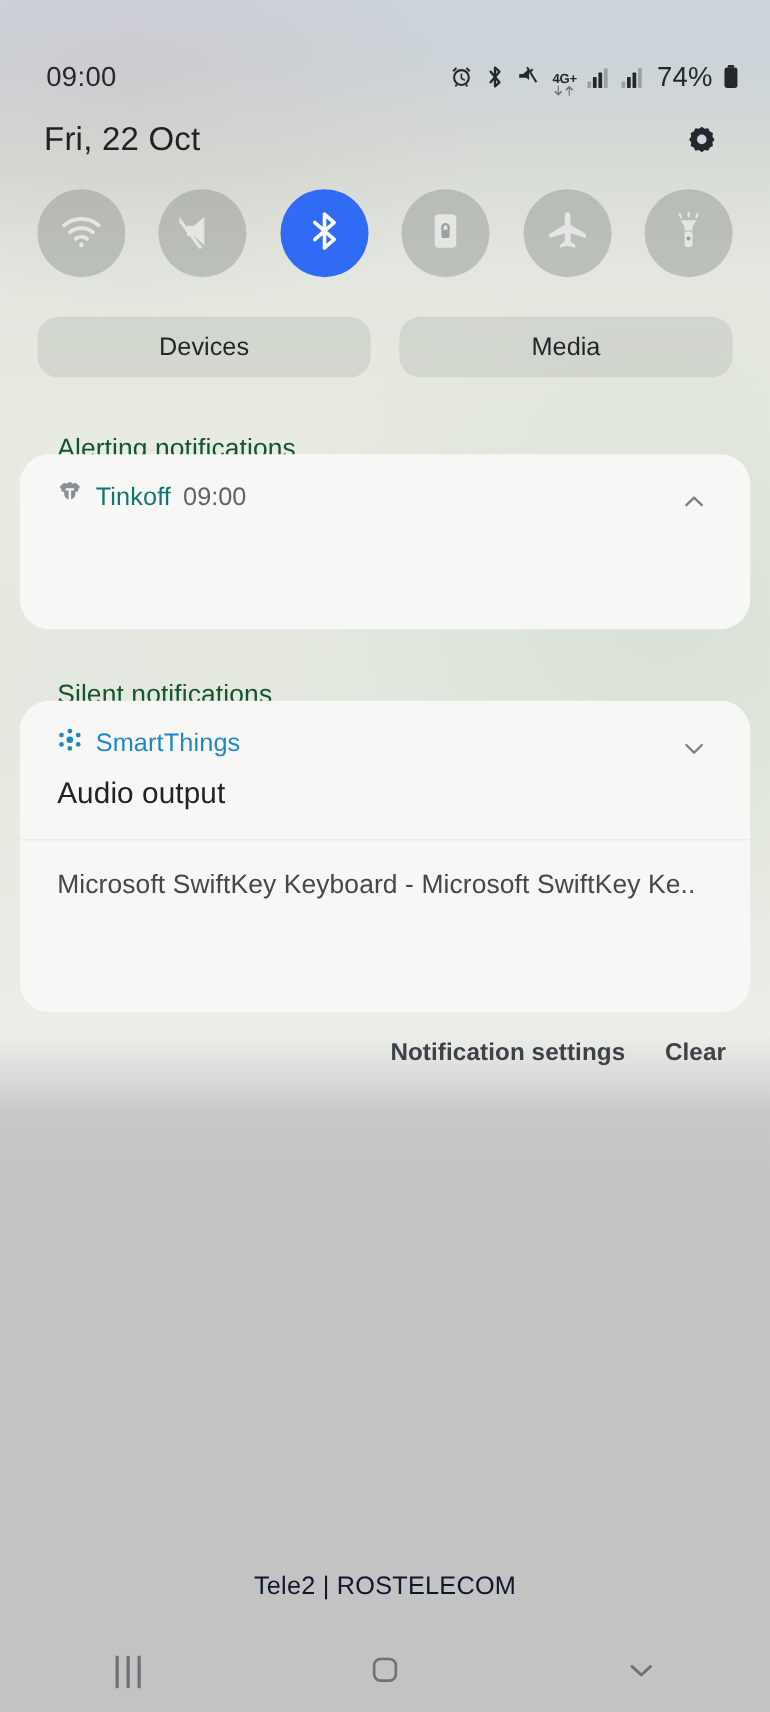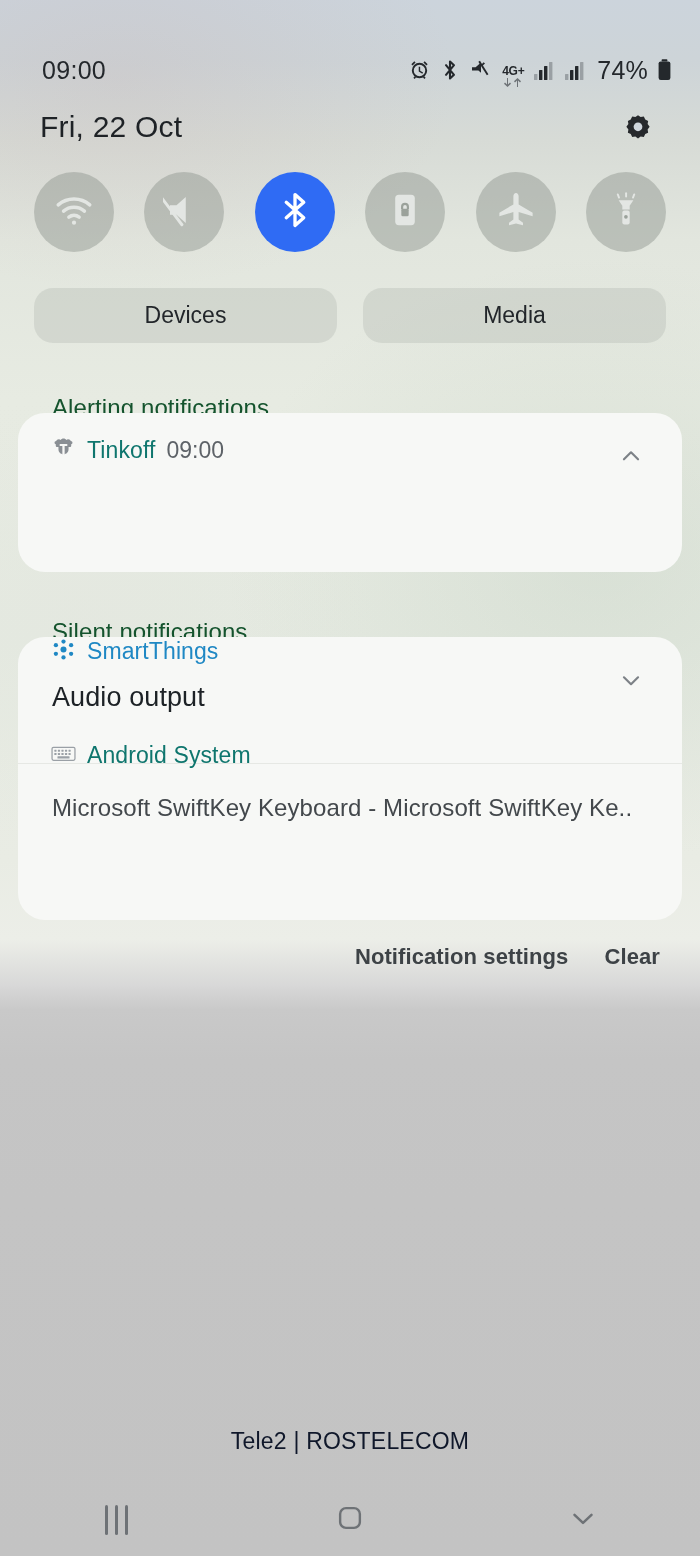--- a/index.html
+++ b/index.html
@@ -323,21 +323,21 @@
       </span>
     </div>
   </div>
 </div>
 
 <div class="sec-header" id="sec-silent">Silent notifications</div>
 
 <div class="card" id="card-silent">
 
   <div class="notif">
-    <div class="notif-head" style="">
+    <div class="notif-head" style="padding-top:23px">
       <span>
         <svg width="25" height="25" viewBox="0 0 24 24" fill="#1f88c4">
           <circle cx="12" cy="12" r="2.9"></circle>
           <circle cx="12" cy="4.4" r="2.05"></circle>
           <circle cx="12" cy="19.6" r="2.05"></circle>
           <circle cx="4.7" cy="7.9" r="2.05"></circle>
           <circle cx="19.3" cy="7.9" r="2.05"></circle>
           <circle cx="4.7" cy="16.1" r="2.05"></circle>
           <circle cx="19.3" cy="16.1" r="2.05"></circle>
         </svg>
@@ -352,39 +352,20 @@
       </span>
     </div>
     <div class="notif-body" style="padding-top:16px">
       <div class="notif-title">Audio output</div>
     </div>
   </div>
 
   <div class="divider" style="top:126px"></div>
 
   <div class="notif" style="margin-top:29px">
-    <div class="notif-head">
-      <span>
-        <svg width="25" height="19" viewBox="0 0 24 17" fill="#9aa0a6">
-          <rect x="1" y="2.5" width="22" height="12.5" rx="1.4" fill="none" stroke="#9aa0a6" stroke-width="1.2"></rect>
-          <rect x="3.2" y="4.8" width="2.1" height="2" rx=".4"></rect>
-          <rect x="6.6" y="4.8" width="2.1" height="2" rx=".4"></rect>
-          <rect x="10" y="4.8" width="2.1" height="2" rx=".4"></rect>
-          <rect x="13.4" y="4.8" width="2.1" height="2" rx=".4"></rect>
-          <rect x="16.8" y="4.8" width="2.1" height="2" rx=".4"></rect>
-          <rect x="3.2" y="8" width="2.1" height="2" rx=".4"></rect>
-          <rect x="6.6" y="8" width="2.1" height="2" rx=".4"></rect>
-          <rect x="10" y="8" width="2.1" height="2" rx=".4"></rect>
-          <rect x="13.4" y="8" width="2.1" height="2" rx=".4"></rect>
-          <rect x="16.8" y="8" width="2.1" height="2" rx=".4"></rect>
-          <rect x="6.2" y="11.2" width="11.6" height="2" rx=".5"></rect>
-        </svg>
-      </span>
-      <span class="app-name">Android System</span>
-    </div>
     <div class="notif-body" style="padding-top:17px">
       <div class="notif-sub" style="margin-top:8px">Microsoft SwiftKey Keyboard - Microsoft SwiftKey Ke..</div>
     </div>
   </div>
 </div>
 
 <div class="footer-actions">
   <div class="faction">Notification settings</div>
   <div class="faction">Clear</div>
 </div>

